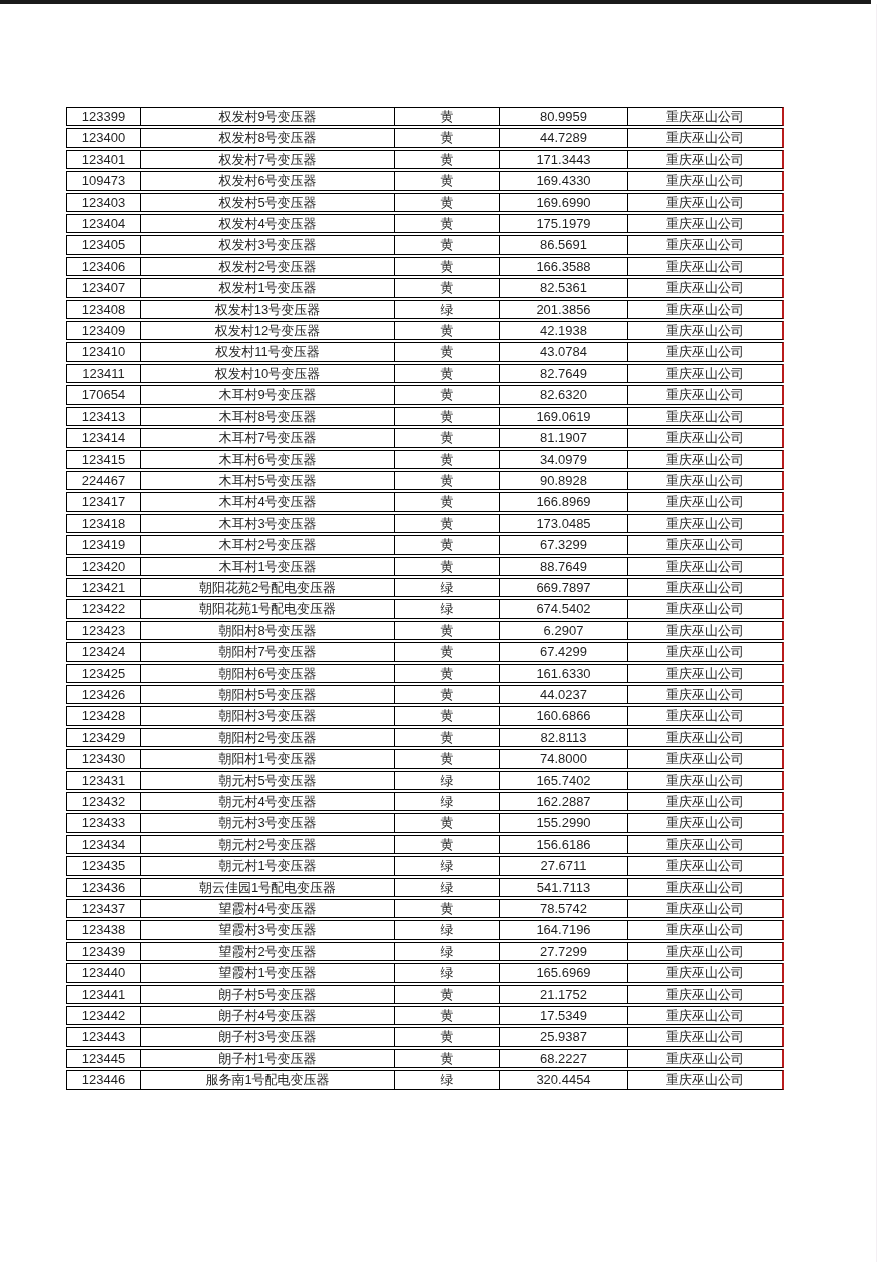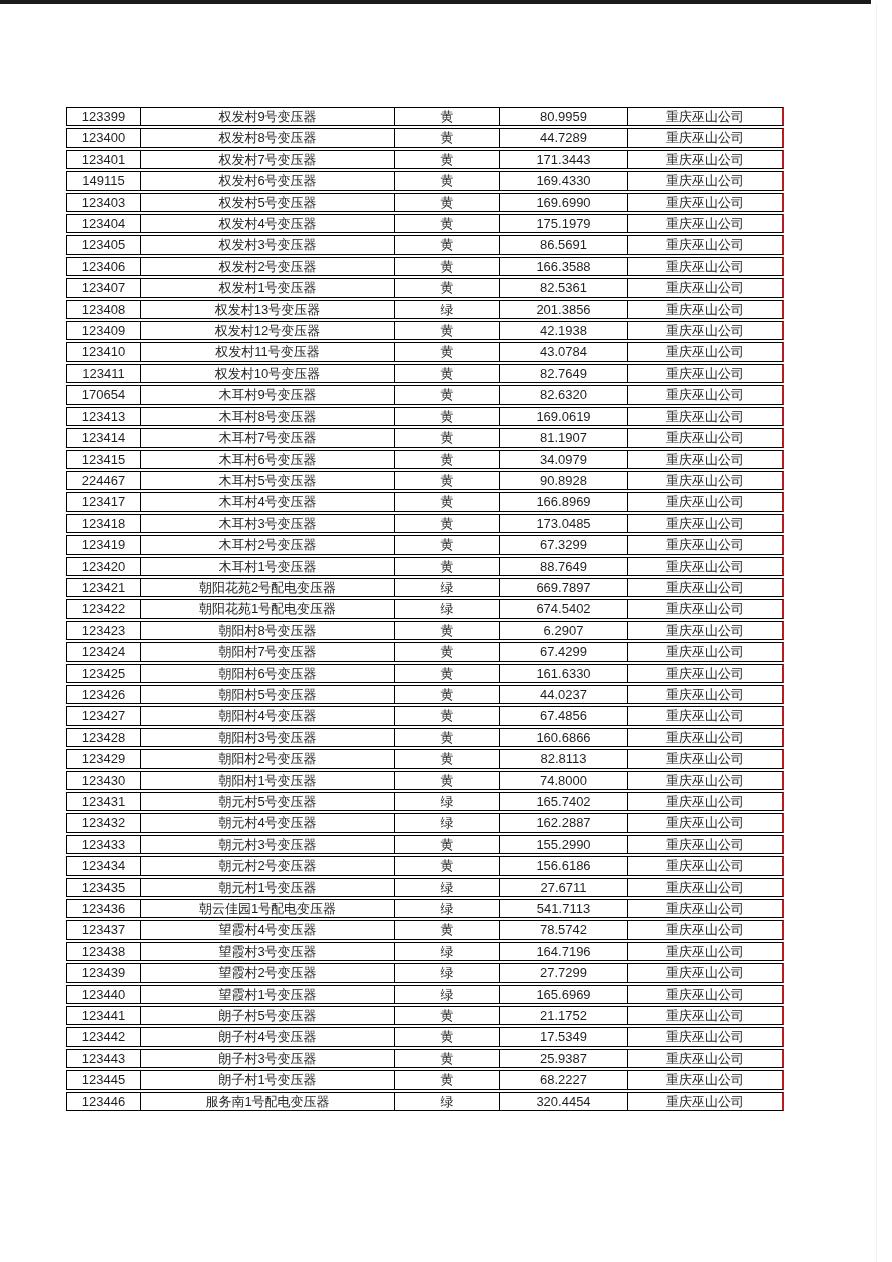--- a/index.html
+++ b/index.html
@@ -98,21 +98,21 @@
     <td>重庆巫山公司</td>
   </tr>
         <tr>
     <td>123401</td>
     <td>权发村7号变压器</td>
     <td>黄</td>
     <td>171.3443</td>
     <td>重庆巫山公司</td>
   </tr>
         <tr>
-    <td>149115</td>
+    <td>109473</td>
     <td>权发村6号变压器</td>
     <td>黄</td>
     <td>169.4330</td>
     <td>重庆巫山公司</td>
   </tr>
         <tr>
     <td>123403</td>
     <td>权发村5号变压器</td>
     <td>黄</td>
     <td>169.6990</td>
@@ -270,27 +270,20 @@
     <td>朝阳村6号变压器</td>
     <td>黄</td>
     <td>161.6330</td>
     <td>重庆巫山公司</td>
   </tr>
         <tr>
     <td>123426</td>
     <td>朝阳村5号变压器</td>
     <td>黄</td>
     <td>44.0237</td>
-    <td>重庆巫山公司</td>
-  </tr>
-        <tr>
-    <td>123427</td>
-    <td>朝阳村4号变压器</td>
-    <td>黄</td>
-    <td>67.4856</td>
     <td>重庆巫山公司</td>
   </tr>
         <tr>
     <td>123428</td>
     <td>朝阳村3号变压器</td>
     <td>黄</td>
     <td>160.6866</td>
     <td>重庆巫山公司</td>
   </tr>
         <tr>

